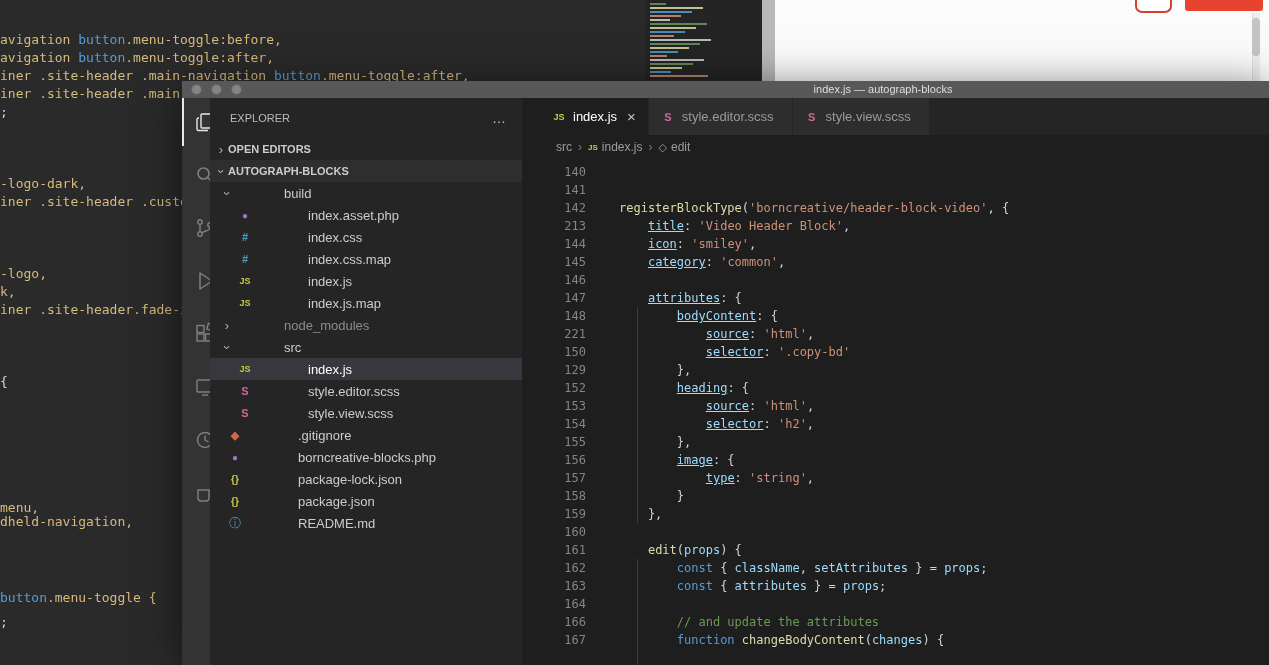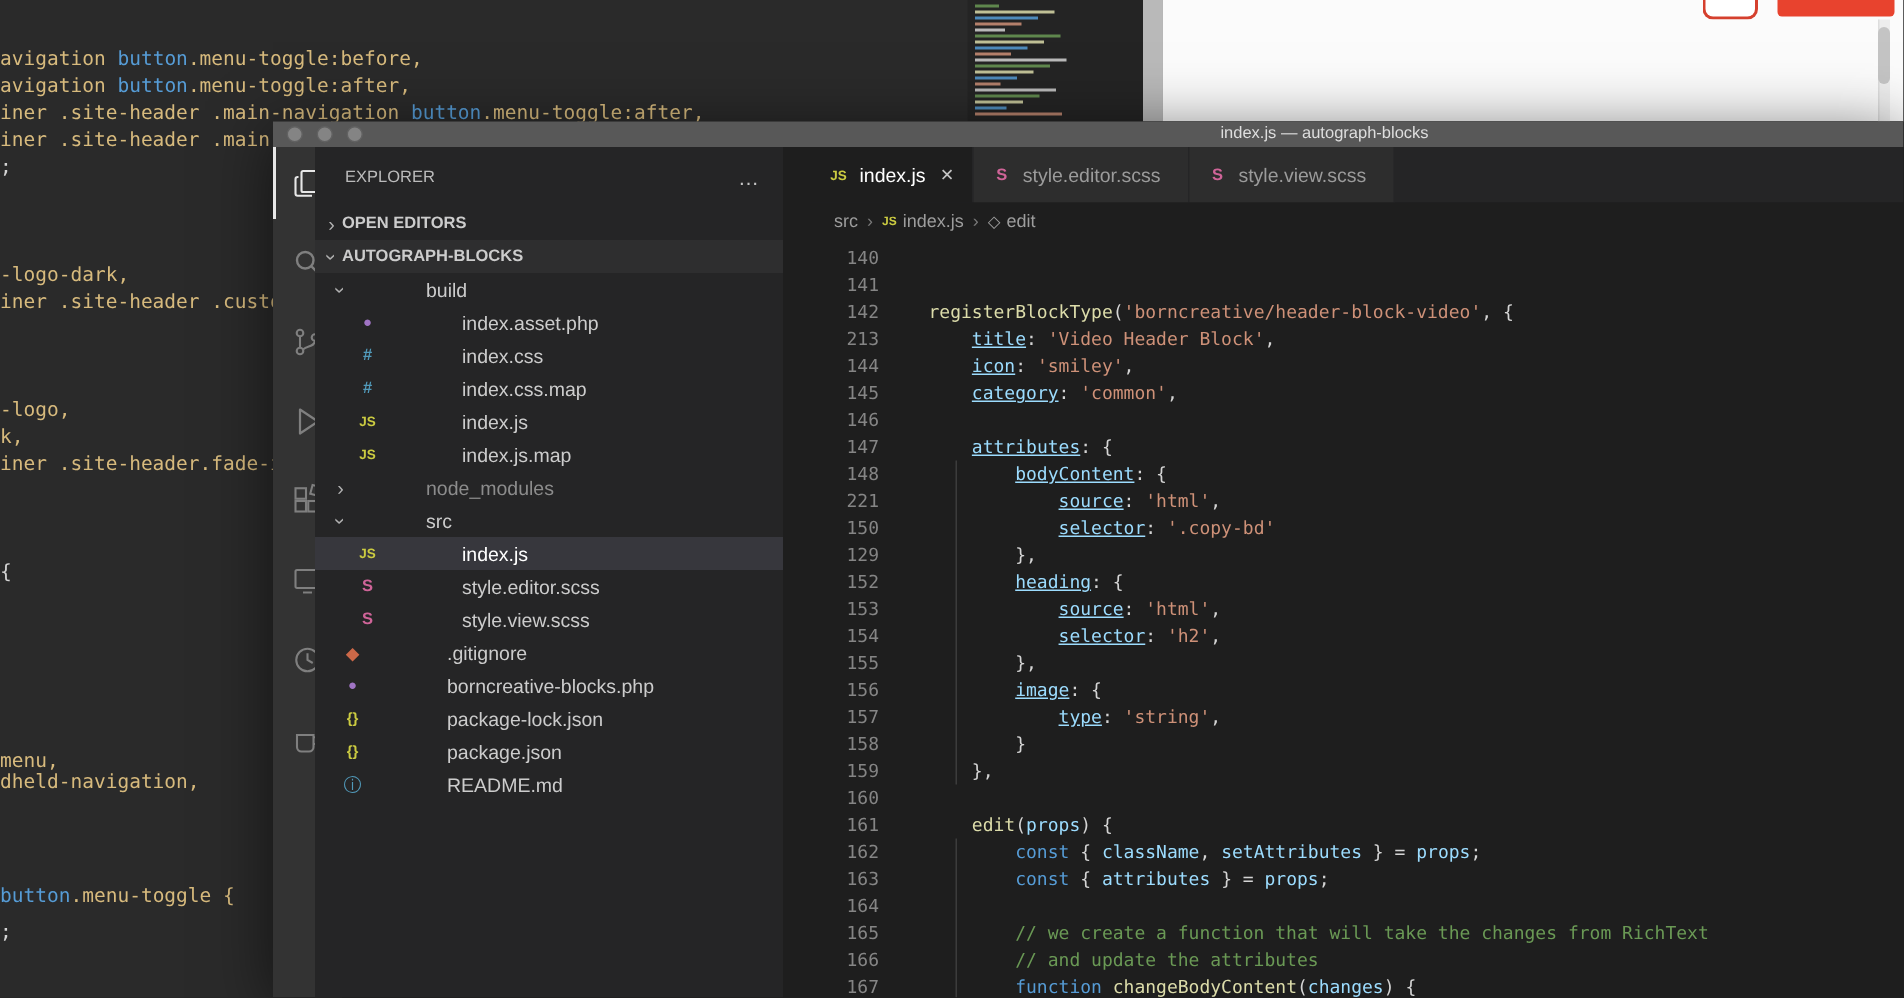--- a/index.html
+++ b/index.html
@@ -374,21 +374,20 @@
               <div class="code-row"><span class="ln">155</span><span class="lc"><span class="tok-plain">        },</span></span></div>
               <div class="code-row"><span class="ln">156</span><span class="lc"><span class="tok-plain">        </span><span class="tok-prop">image</span><span class="tok-plain">: {</span></span></div>
               <div class="code-row"><span class="ln">157</span><span class="lc"><span class="tok-plain">            </span><span class="tok-prop">type</span><span class="tok-plain">: </span><span class="tok-str">'string'</span><span class="tok-plain">,</span></span></div>
               <div class="code-row"><span class="ln">158</span><span class="lc"><span class="tok-plain">        }</span></span></div>
               <div class="code-row"><span class="ln">159</span><span class="lc"><span class="tok-plain">    },</span></span></div>
               <div class="code-row"><span class="ln">160</span><span class="lc"></span></div>
               <div class="code-row"><span class="ln">161</span><span class="lc"><span class="tok-plain">    </span><span class="tok-fn">edit</span><span class="tok-plain">(</span><span class="tok-param">props</span><span class="tok-plain">) {</span></span></div>
               <div class="code-row"><span class="ln">162</span><span class="lc"><span class="tok-plain">        </span><span class="tok-kw">const</span><span class="tok-plain"> { </span><span class="tok-var">className</span><span class="tok-plain">, </span><span class="tok-var">setAttributes</span><span class="tok-plain"> } = </span><span class="tok-var">props</span><span class="tok-plain">;</span></span></div>
               <div class="code-row"><span class="ln">163</span><span class="lc"><span class="tok-plain">        </span><span class="tok-kw">const</span><span class="tok-plain"> { </span><span class="tok-var">attributes</span><span class="tok-plain"> } = </span><span class="tok-var">props</span><span class="tok-plain">;</span></span></div>
               <div class="code-row"><span class="ln">164</span><span class="lc"></span></div>
-              <div class="code-row"><span class="ln">165</span><span class="lc"><span class="tok-plain">        </span><span class="tok-cm">// we create a function that will take the changes from RichText</span></span></div>
               <div class="code-row"><span class="ln">166</span><span class="lc"><span class="tok-plain">        </span><span class="tok-cm">// and update the attributes</span></span></div>
               <div class="code-row"><span class="ln">167</span><span class="lc"><span class="tok-plain">        </span><span class="tok-kw">function</span><span class="tok-plain"> </span><span class="tok-fn">changeBodyContent</span><span class="tok-plain">(</span><span class="tok-param">changes</span><span class="tok-plain">) {</span></span></div>
             </div>
         </div>
 
       </div>
     </div>
   </div>
 </div>
 

